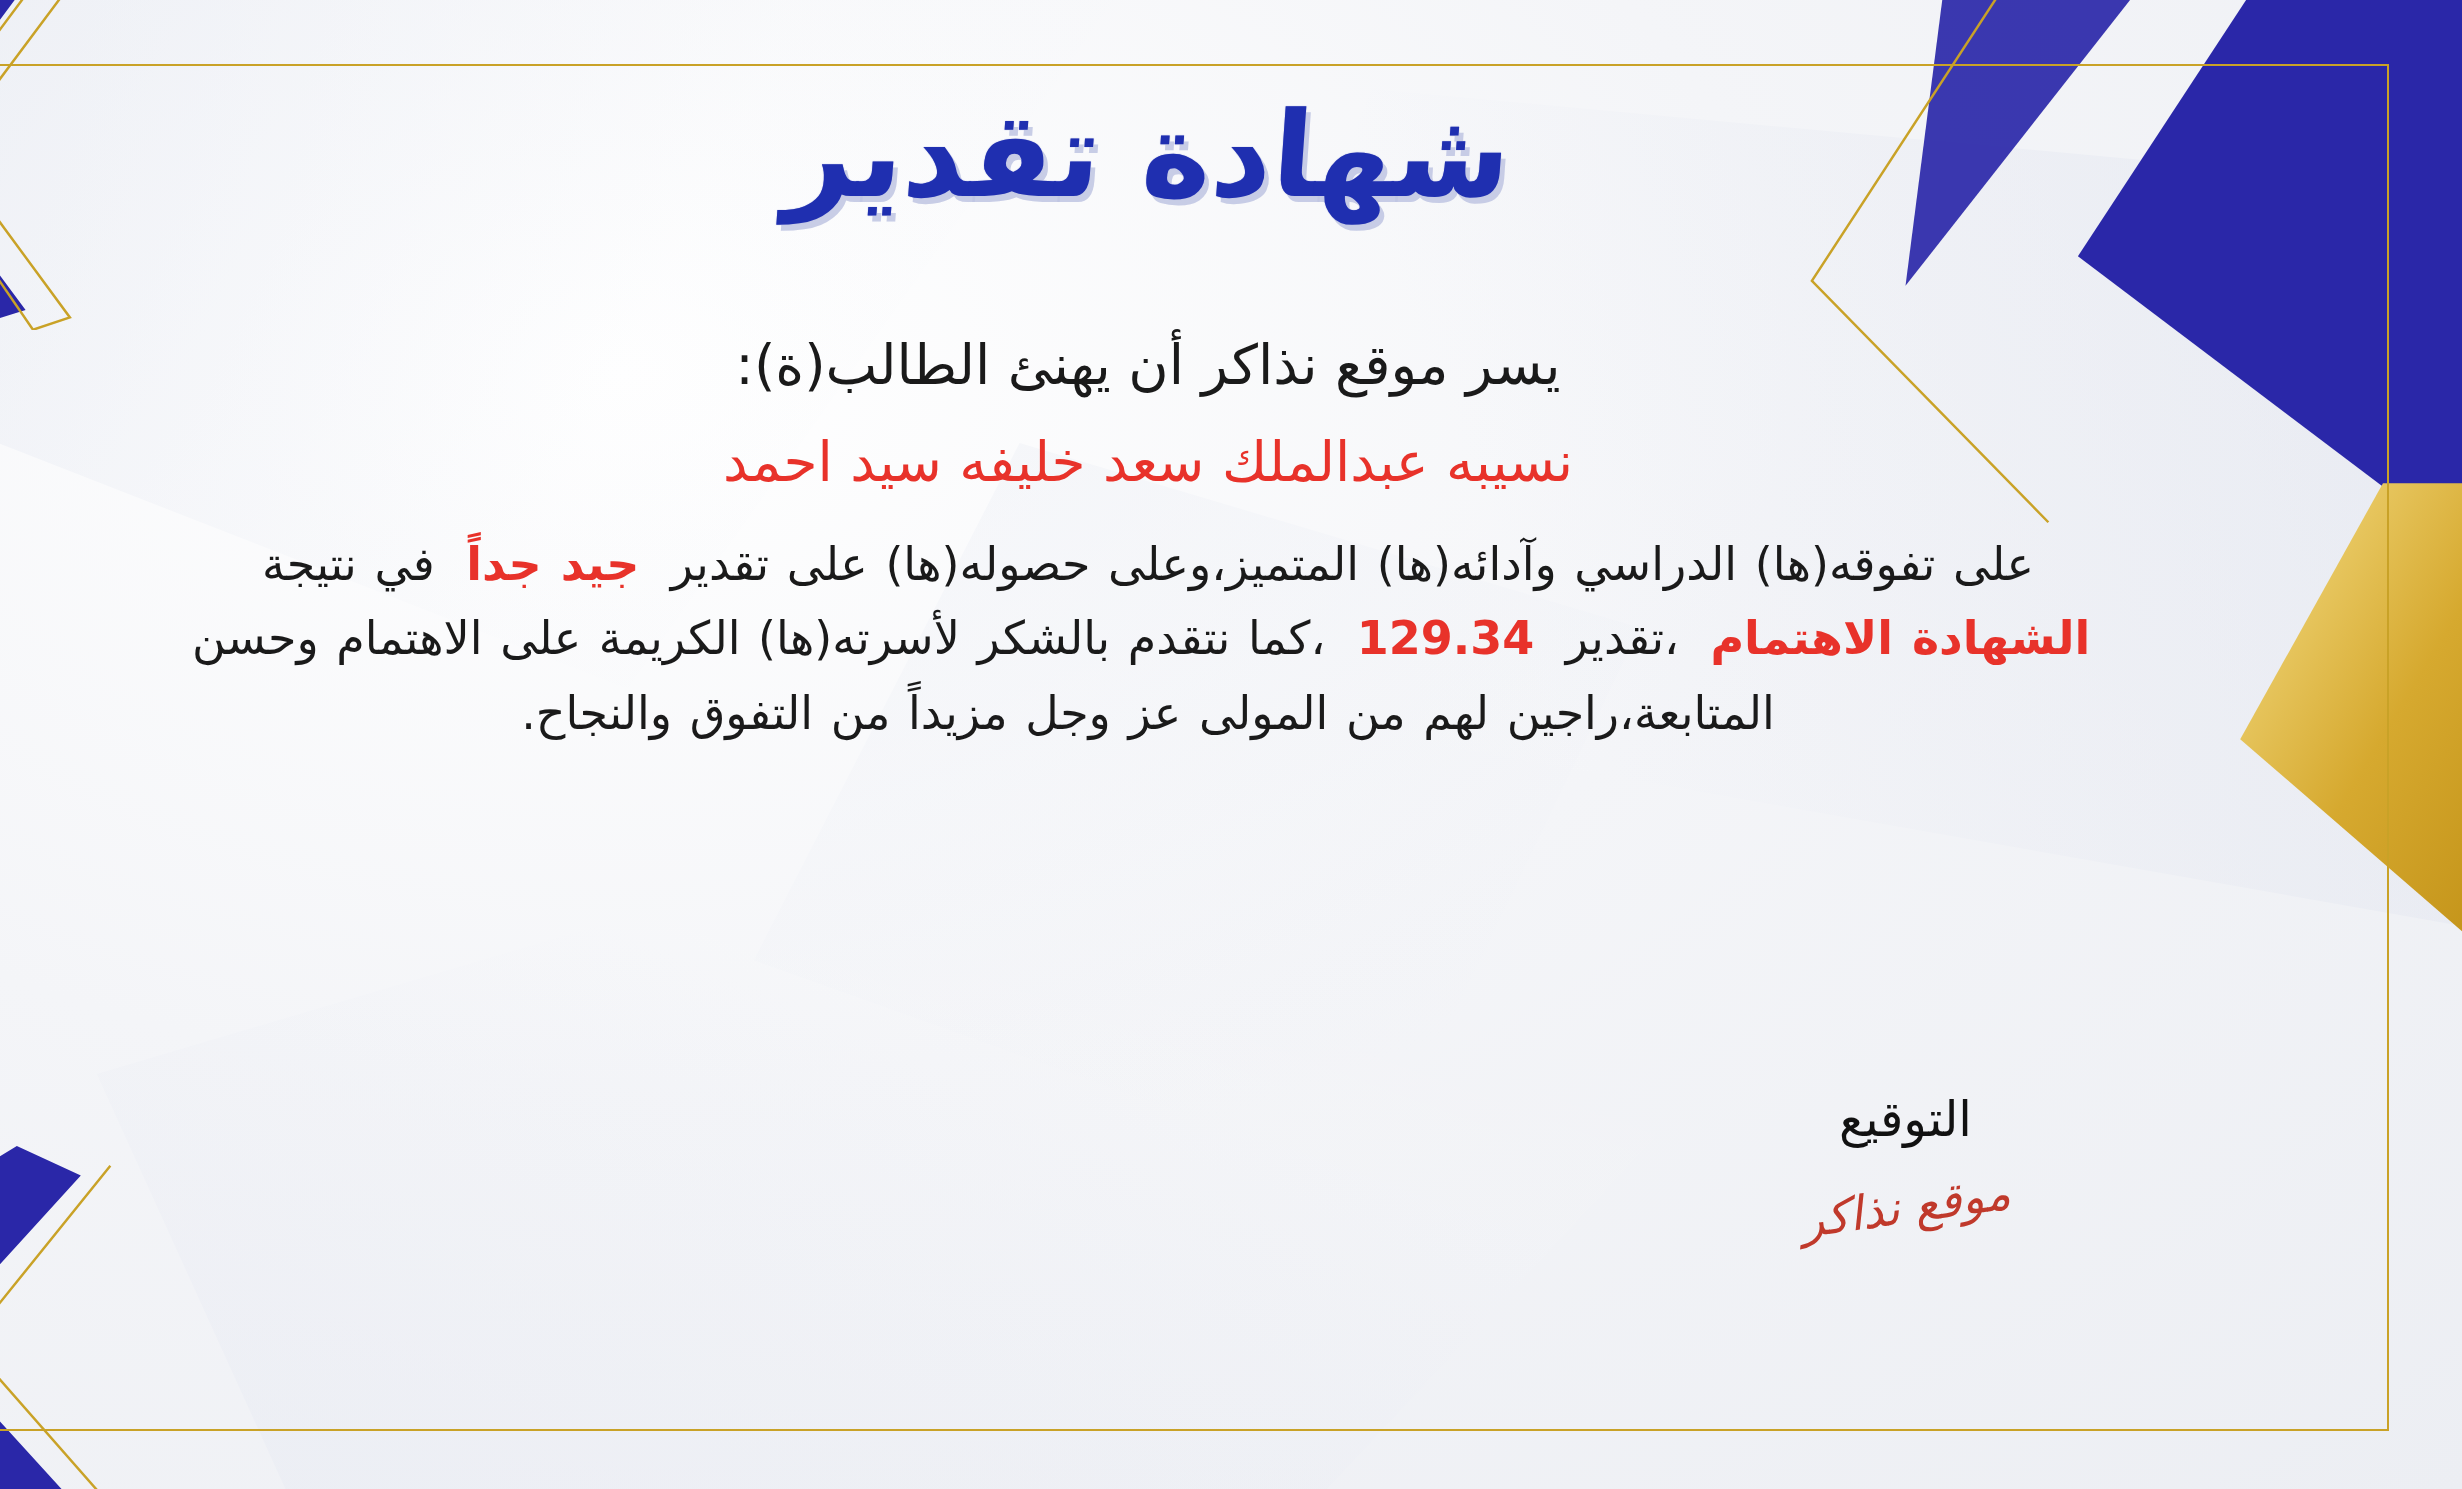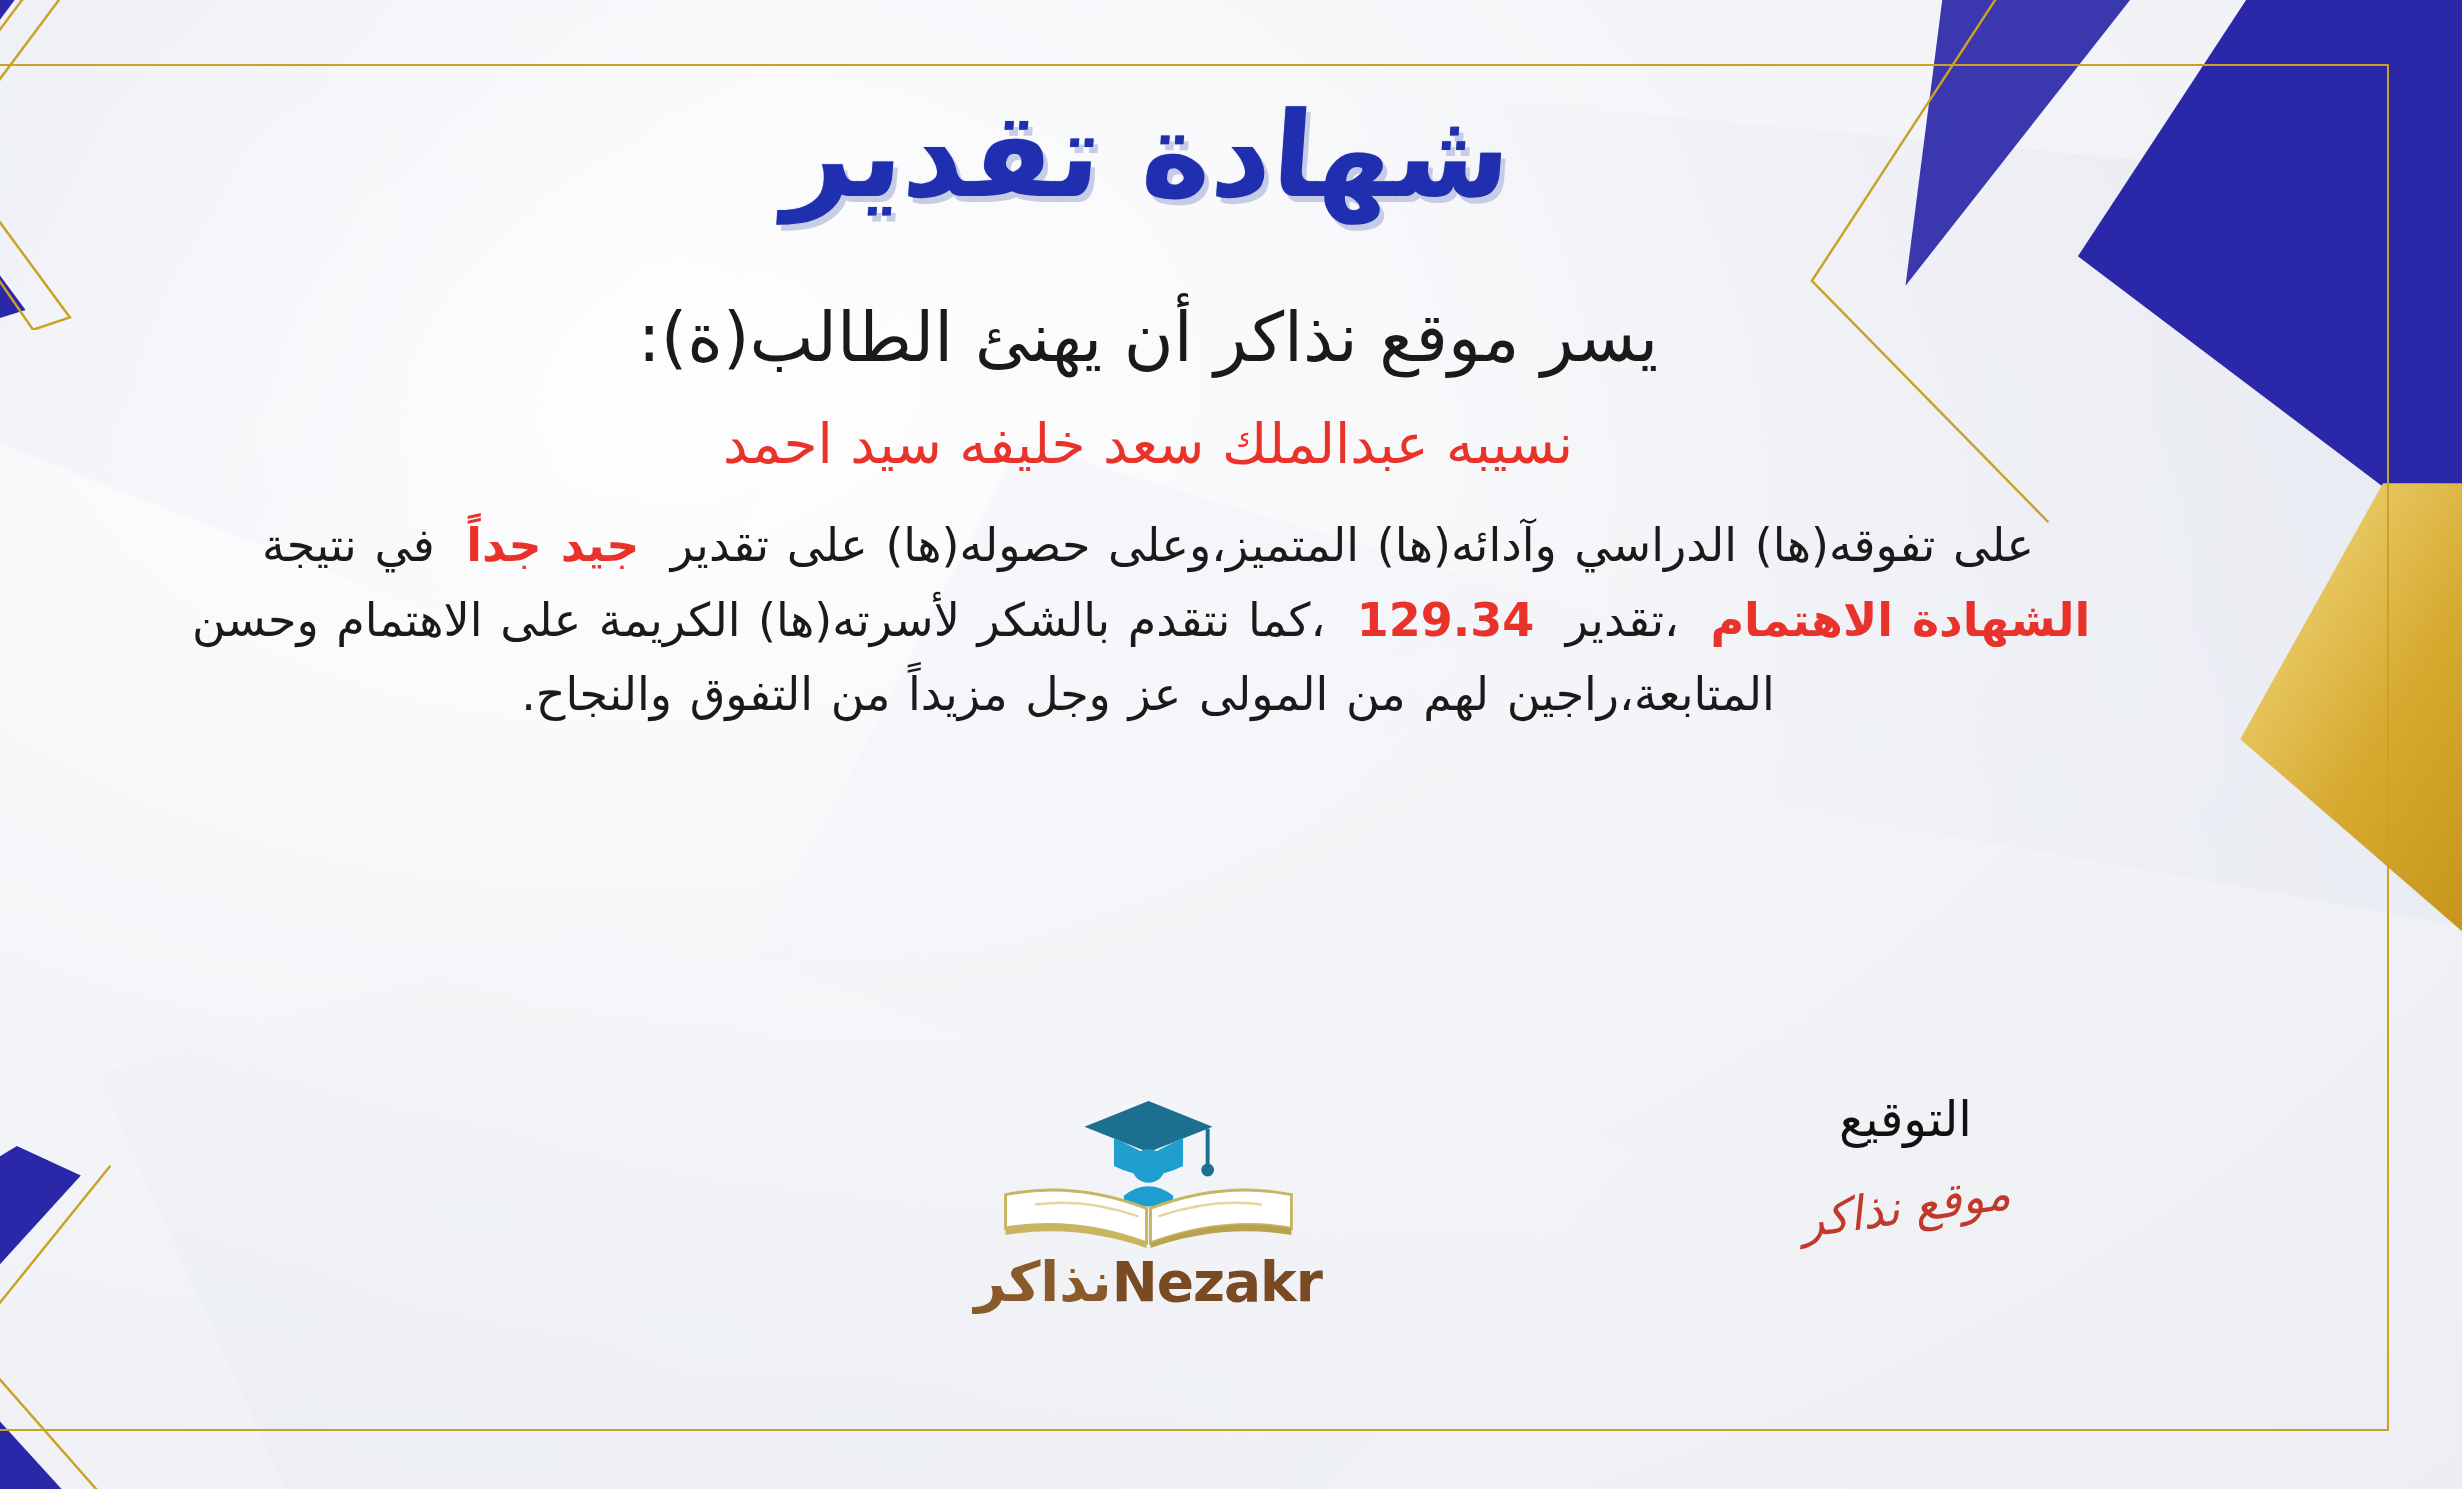--- a/index.html
+++ b/index.html
@@ -108,24 +108,25 @@
 
   .body-block {
     width: 100%;
     max-width: 2118px;
     margin-top: 74px;
     text-align: center;
     direction: rtl;
   }
 
   .line-congrats {
-    font-size: 68px;
+    font-size: 55px;
     color: #1a1a1a;
     line-height: 1.35;
     font-weight: 400;
+    margin-top: 36px;
   }
 
   .student-name {
     margin-top: 25.6px;
     font-size: 55px;
     font-weight: 400;
     color: #e8322a;
     line-height: 1.3;
   }
 
@@ -262,39 +263,17 @@
       </div>
     </div>
 
     <div class="footer">
 
       <div class="signature-area">
         <div class="signature-label">التوقيع</div>
         <div class="signature-mark">موقع نذاكر</div>
       </div>
 
-      <div class="logo-area">
-        <svg class="logo-mark" width="345" height="158" viewBox="0 0 700 320">
-
-          <polygon points="350,18 480,70 350,122 220,70" fill="#1d6f8f"></polygon>
-          <path d="M280 92 L280 150 Q350 186 420 150 L420 92 L350 128 Z" fill="#1f9fd0"></path>
-          <line x1="470" y1="74" x2="470" y2="150" stroke="#1d6f8f" stroke-width="8"></line>
-          <circle cx="470" cy="158" r="13" fill="#1d6f8f"></circle>
-
-          <circle cx="350" cy="150" r="34" fill="#1f9fd0"></circle>
-          <path d="M300 210 Q350 172 400 210 L400 232 L300 232 Z" fill="#1f9fd0"></path>
-
-          <path d="M60 208 Q200 180 346 236 L346 306 Q200 252 60 276 Z" fill="#ffffff" stroke="#c8b560" stroke-width="6"></path>
-          <path d="M640 208 Q500 180 354 236 L354 306 Q500 252 640 276 Z" fill="#ffffff" stroke="#c8b560" stroke-width="6"></path>
-          <path d="M60 276 Q200 252 346 306 L346 316 Q200 266 60 290 Z" fill="#c8b560"></path>
-          <path d="M640 276 Q500 252 354 306 L354 316 Q500 266 640 290 Z" fill="#b9a24f"></path>
-          <path d="M120 228 Q220 214 330 252" fill="none" stroke="#e2d79a" stroke-width="5"></path>
-          <path d="M580 228 Q480 214 370 252" fill="none" stroke="#e2d79a" stroke-width="5"></path>
-        </svg>
-        <div class="logo-text">
-          <span class="lat">Nezakr</span><span>نذاكر</span>
-        </div>
-      </div>
 
     </div>
   </div>
 </div>
 
 
 </body></html>

